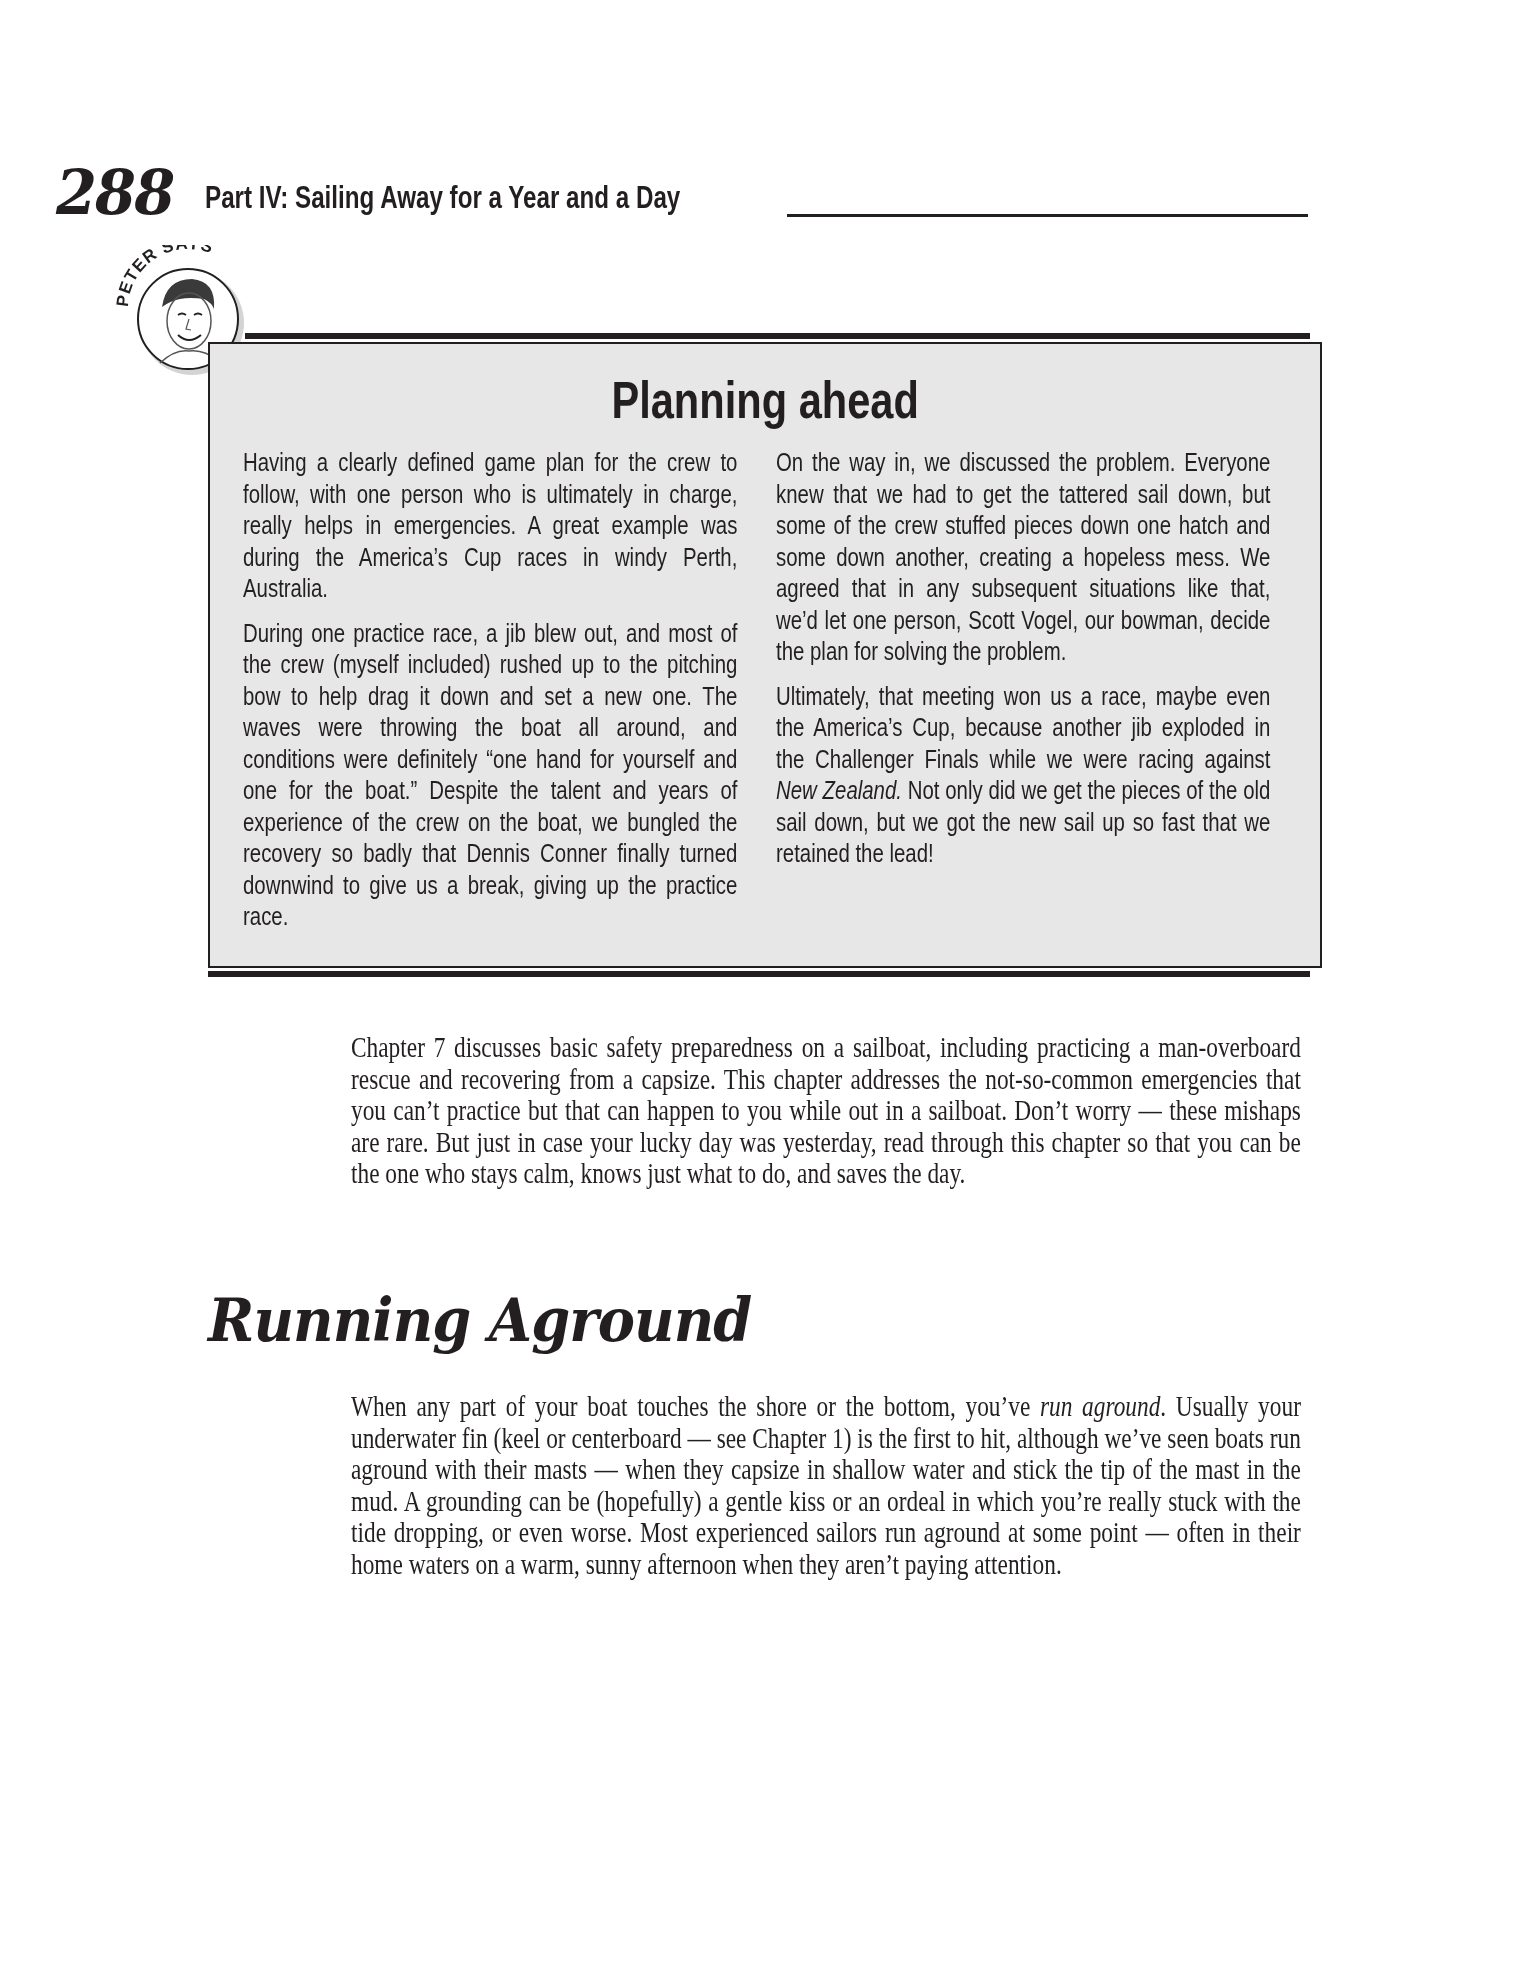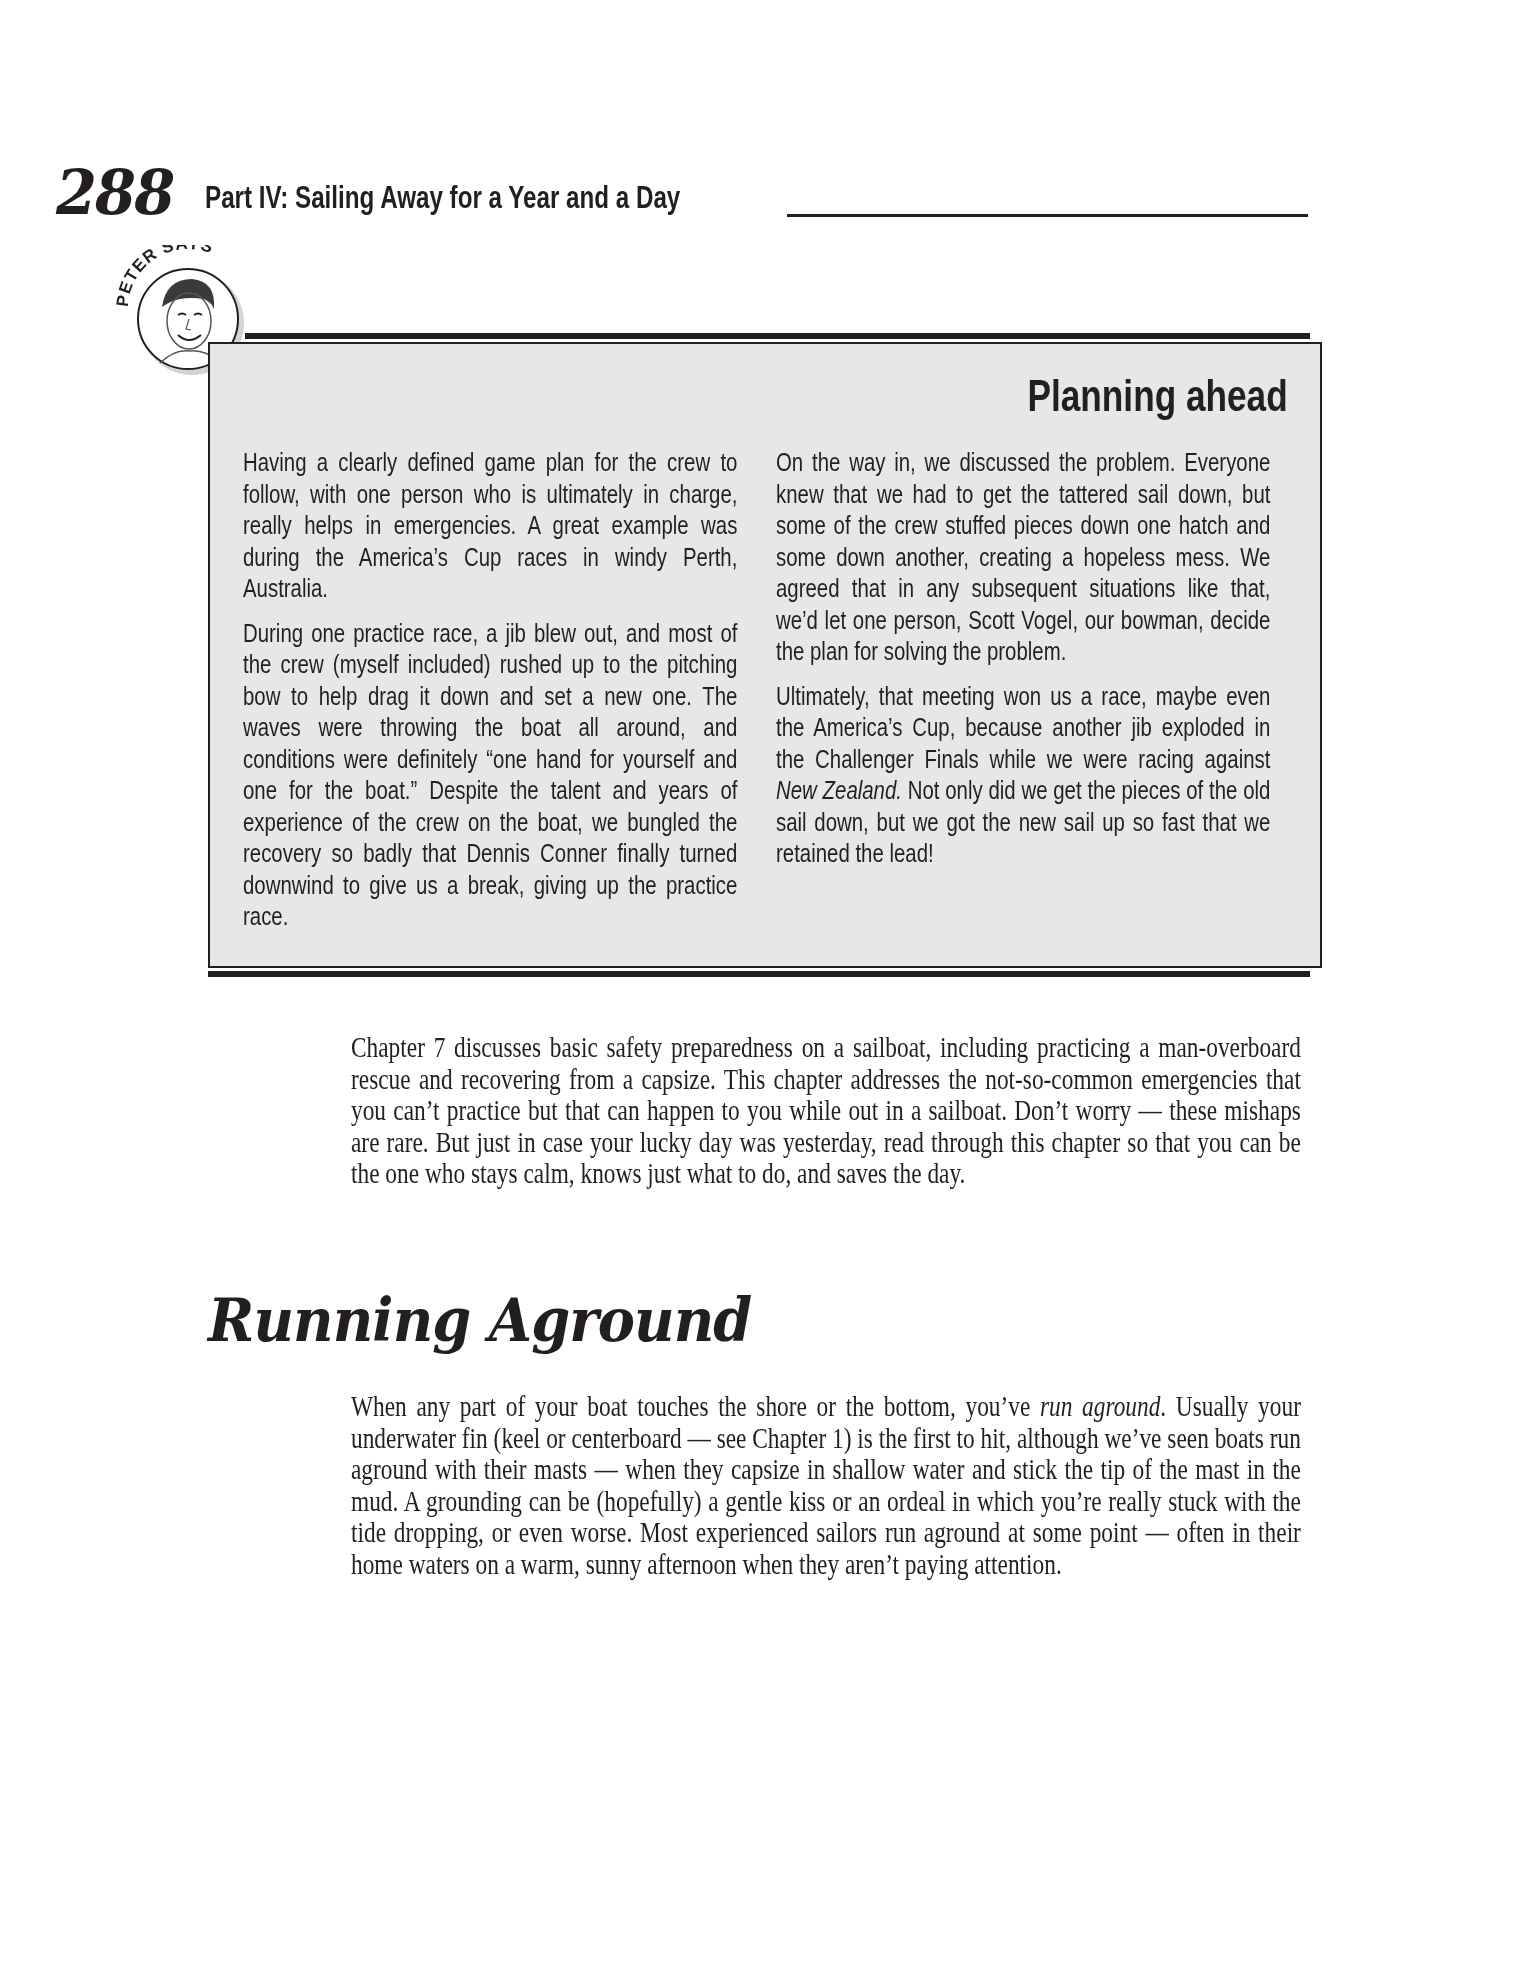--- a/index.html
+++ b/index.html
@@ -27,22 +27,22 @@
 
   
   .sb-top-thick { position: absolute; left: 245px; top: 333px; width: 1065px; height: 6px; background: #231f20; }
   .sb-box {
     position: absolute; left: 208px; top: 342px; width: 1110px; height: 622px;
     background: #e6e7e6; border: 2px solid #231f20;
   }
   .sb-bottom-thick { position: absolute; left: 208px; top: 971px; width: 1102px; height: 6px; background: #231f20; }
 
   .sb-title {
-    position: absolute; left: 0; right: 0; top: 30px; text-align: right;
-    font-family: "Liberation Sans", sans-serif; font-weight: bold; font-size: 44px; line-height: 1;
+    position: absolute; left: 0; right: 0; top: 30px; text-align: center;
+    font-family: "Liberation Sans", sans-serif; font-weight: bold; font-size: 52px; line-height: 1;
   }
   .sb-title span { display: inline-block; transform: scaleX(0.8); }
 
   .sb-col {
     position: absolute; top: 103px; width: 618px;
     font-family: "Liberation Sans", sans-serif; font-size: 25.5px; line-height: 31.5px;
     text-align: justify; transform: scaleX(0.8); transform-origin: left top;
   }
   .sb-col.left { left: 33px; }
   .sb-col.right { left: 566px; }

